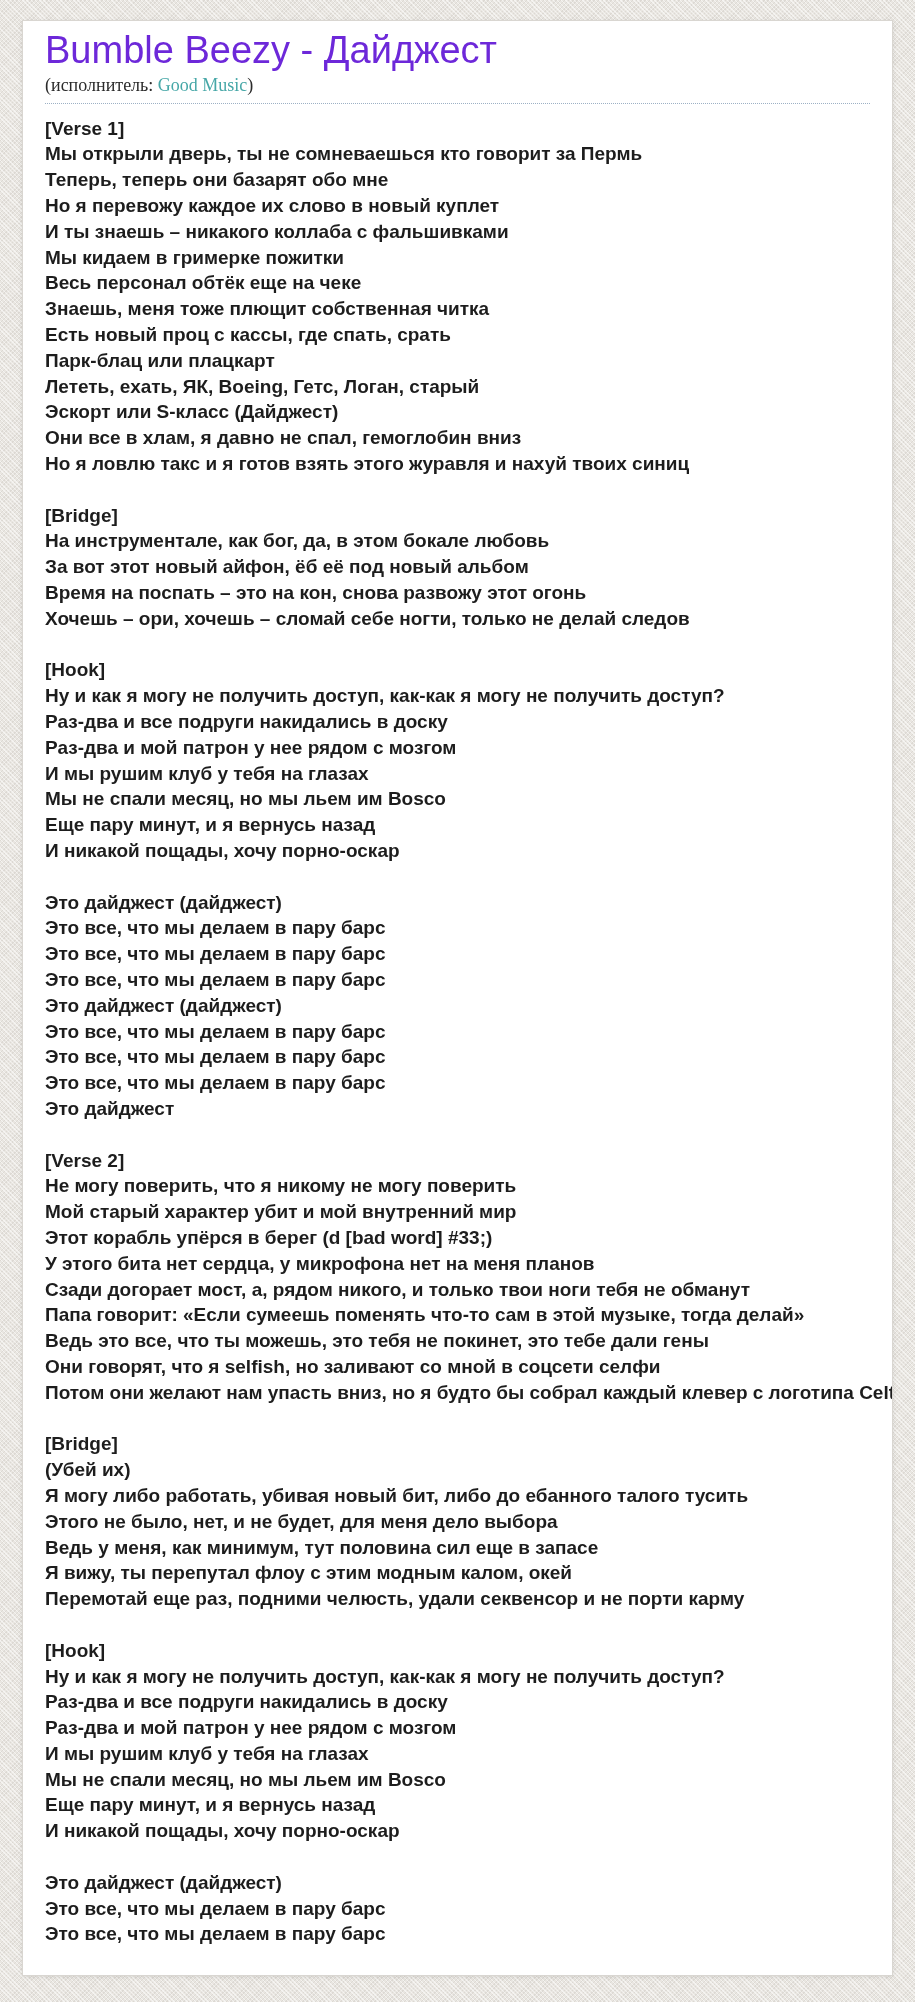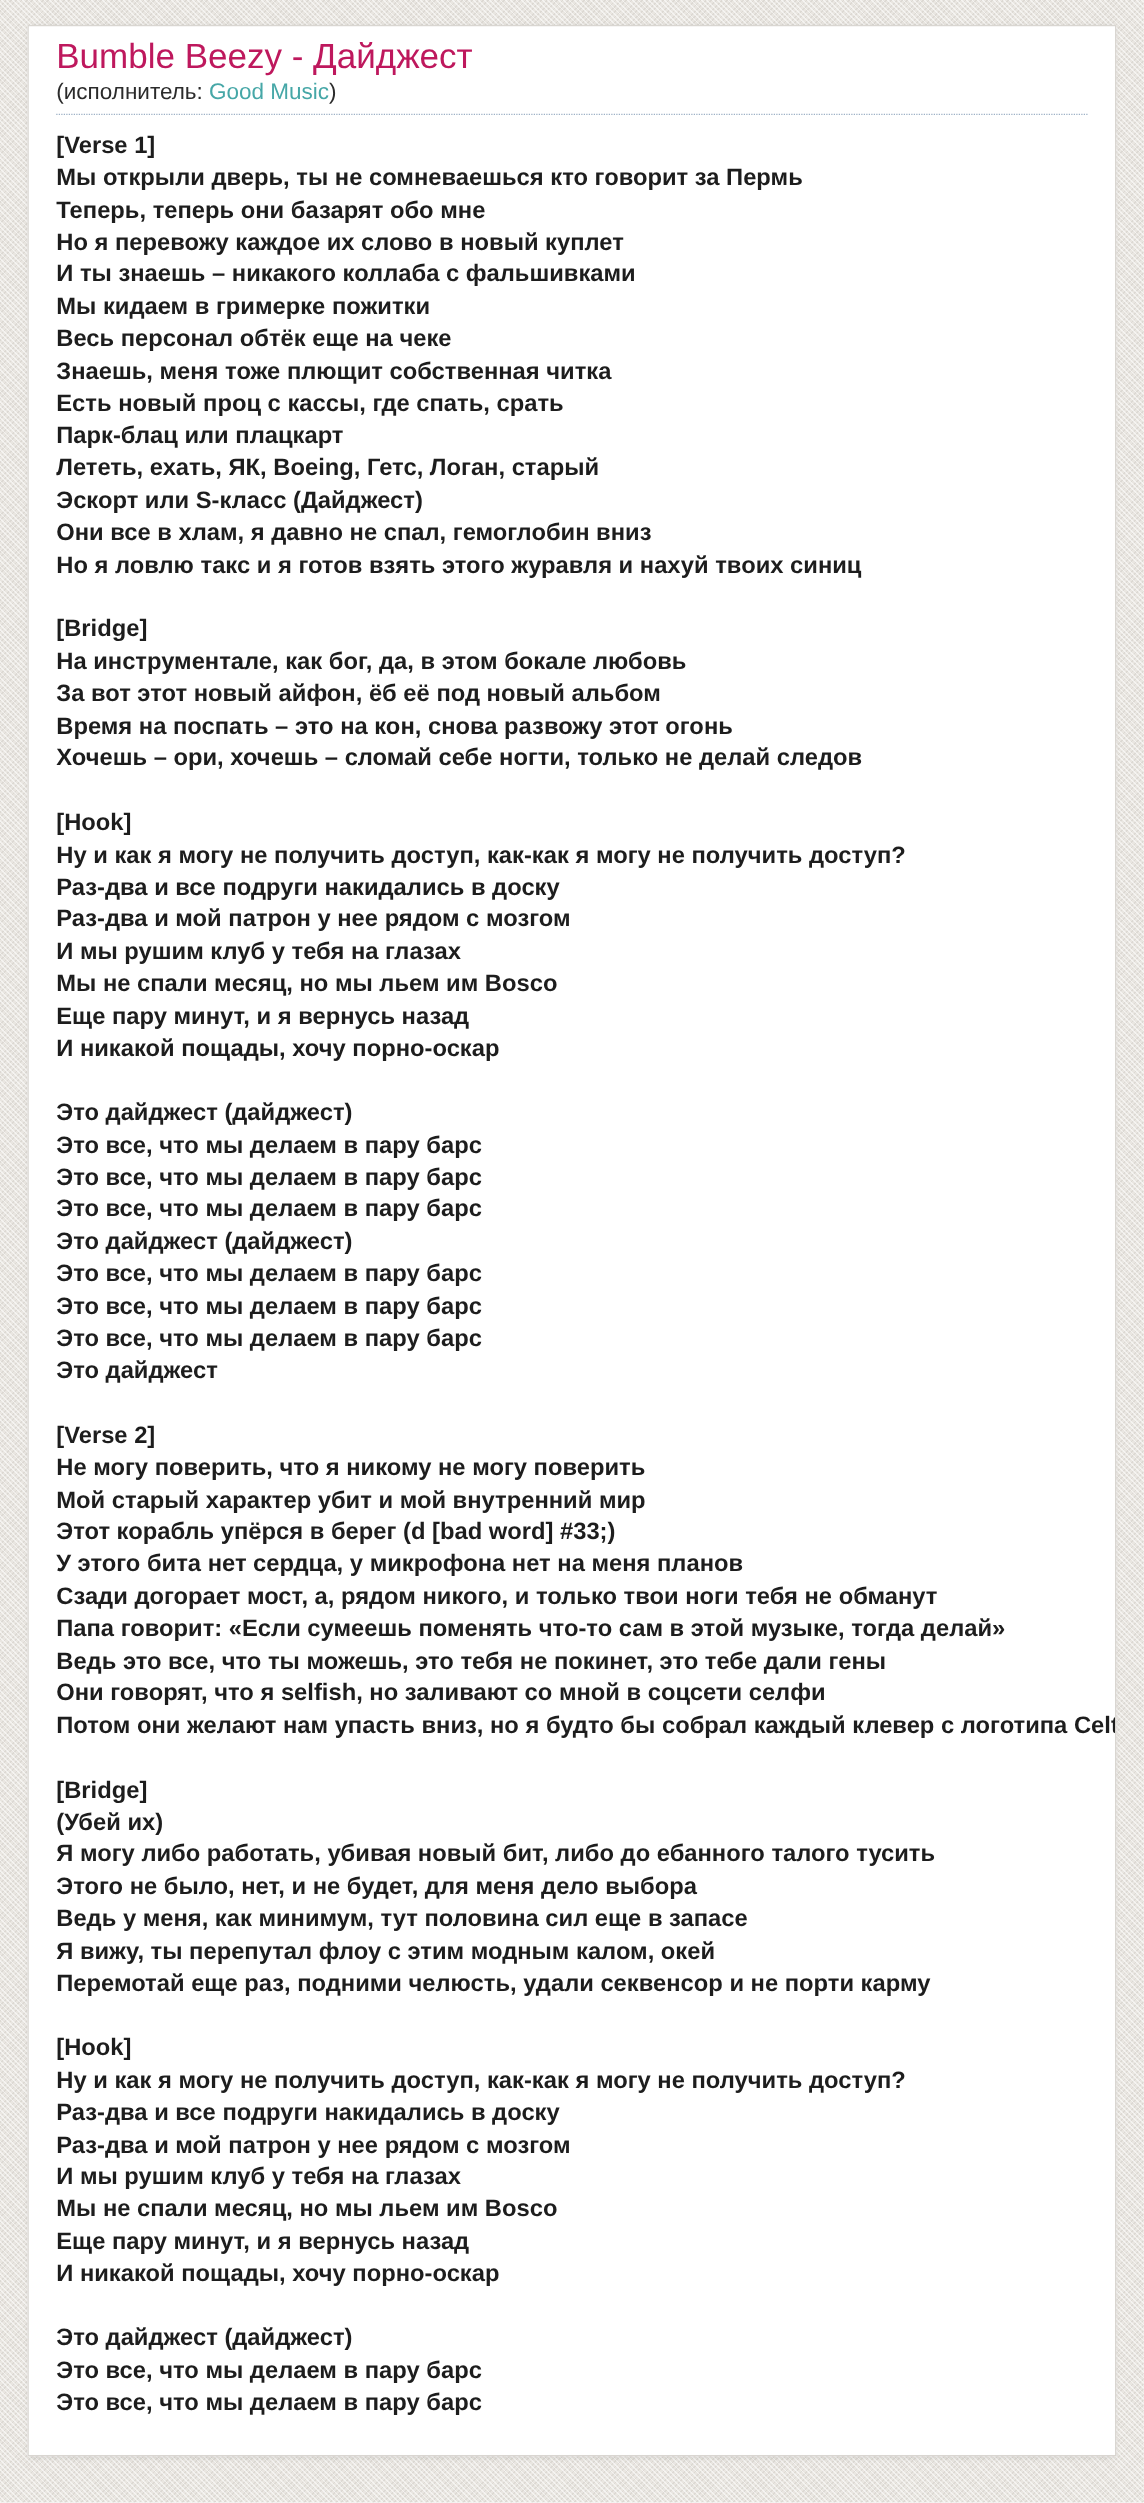--- a/index.html
+++ b/index.html
@@ -16,32 +16,33 @@
   .card {
     margin: 20px 22px;
     background: #ffffff;
     border: 1px solid #d9d6d1;
     box-shadow: 0 1px 4px rgba(0,0,0,0.10);
     padding: 8px 22px 28px 22px;
     overflow: hidden;
   }
   .title {
     margin: 0;
-    color: #be185d;
-    font-size: 28px;
+    color: #6d28d9;
+    font-size: 38px;
     font-weight: 400;
     line-height: 1.15;
   }
   .artist-line {
     margin-top: 2px;
     font-size: 18px;
     line-height: 21px;
     color: #2b2b2b;
     padding-bottom: 7px;
     border-bottom: 1px dotted #9db1c5;
+    font-family: Liberation Serif, serif;
   }
   .artist-link {
     color: #46a7a7;
     text-decoration: none;
     cursor: pointer;
   }
   .lyrics {
     margin-top: 12px;
     font-size: 19px;
     line-height: 25.8px;

